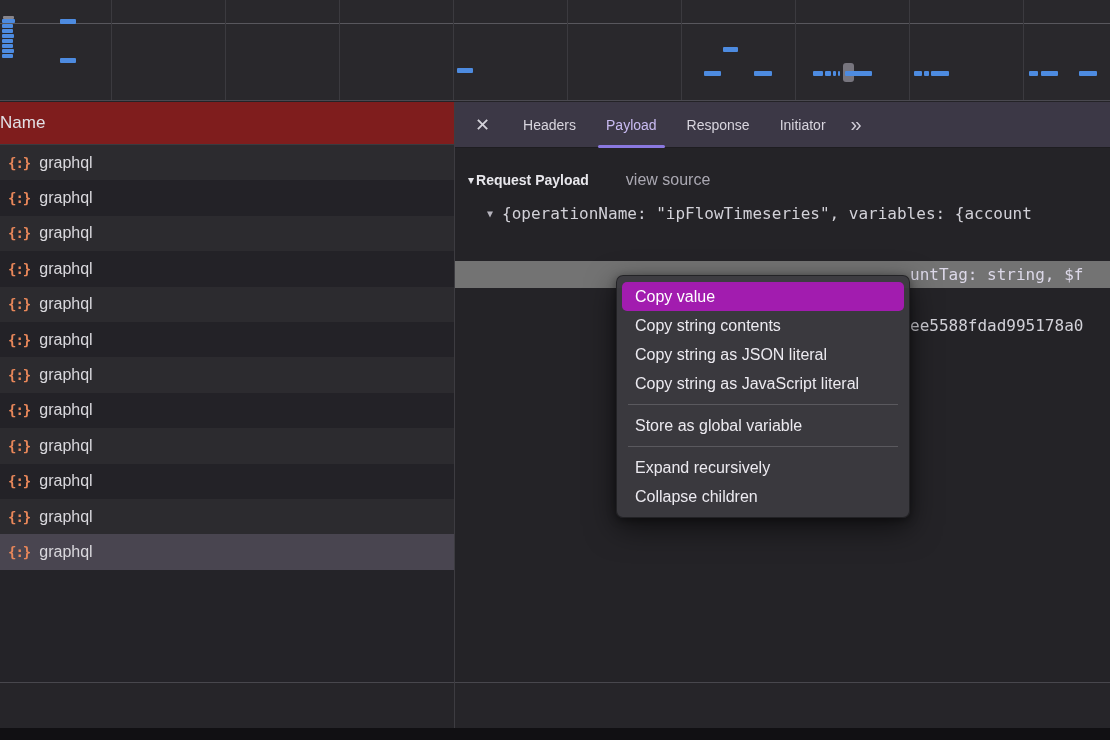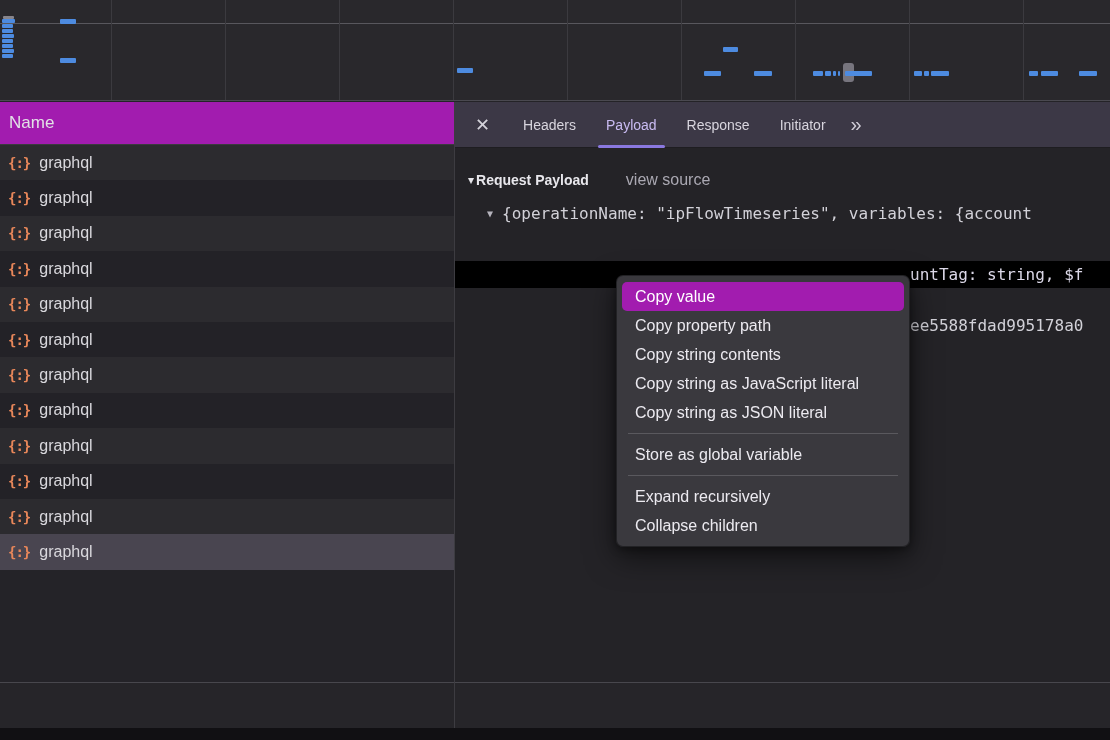--- a/index.html
+++ b/index.html
@@ -14,22 +14,22 @@
   #overview { position:absolute; left:0; top:0; width:1110px; height:101px;
     background:#29282c; border-bottom:1px solid #4a4950; }
   .gridline { position:absolute; top:0; bottom:0; width:1px; background:#3b3a3f; }
   .h-rule { position:absolute; left:0; right:0; top:23px; height:1px; background:#58575d; }
   .ov-bar { position:absolute; border-radius:1px; background:#4d8be0; }
   .ov-bar.gray { background:#87858c; }
   .ov-marker { position:absolute; background:#77757e; border-radius:3px; }
 
   
   #left-panel { position:absolute; left:0; top:102px; width:454px; height:638px; background:#242328; }
-  #name-header { height:43px; background:#a21caf; border-bottom:1px solid #3b3a3f;
-    color:#e2e1e6; font-size:17px; display:flex; align-items:center; padding-left:9px; }
+  #name-header { height:43px; background:#7f1d1d; border-bottom:1px solid #3b3a3f;
+    color:#e2e1e6; font-size:17px; display:flex; align-items:center; }
   .req-row { height:35.4px; display:flex; align-items:center; padding-left:8px; gap:9px;
     color:#d9d8dd; font-size:16px; cursor:default; }
   .req-row.odd  { background:#2c2b2f; }
   .req-row.even { background:#232227; }
   .req-row.selected { background:#494550; }
   .json-icon { color:#e8875a; font-family:"DejaVu Sans Mono", monospace;
     font-weight:bold; font-size:14px; letter-spacing:-1px; }
 
   
   #v-divider { position:absolute; left:454px; top:102px; bottom:0; width:1px; background:#3d3c41; z-index:3; }
@@ -53,21 +53,21 @@
   #payload-title { color:#e8e7ec; font-size:14px; font-weight:bold; }
   #view-source { color:#aaa8b2; font-size:16px; margin-left:37px; }
 
   .mono { font-family:"DejaVu Sans Mono", monospace; font-size:16px; white-space:pre; }
   #preview-line { margin-top:9px; padding-left:32px; height:26px; line-height:26px;
     color:#d2d1d8; overflow:hidden; display:flex; align-items:center; }
   #preview-line .caret { color:#b5b3bc; font-size:10px; margin-right:9px; }
 
   .tree-row { position:relative; height:27px; line-height:27px; overflow:hidden; }
   #row-opname { margin-top:7px; padding-left:68px; }
-  #row-query { background:#000000; padding-left:68px; }
+  #row-query { background:#737373; padding-left:68px; }
   #row-vars { padding-left:50px;margin-top:24px; }
   .str-dim { color:#dcd8e8; }
   .plain-dim { color:#d2d1d8; }
   .after-menu { position:absolute; left:455px; top:0; }
 
   
   #context-menu { position:absolute; left:616px; top:275px; width:294px; z-index:10;
     background:rgba(59,58,63,0.97); border:1px solid rgba(20,20,22,0.6); border-radius:7px;
     padding:6px 0; box-shadow:0 10px 30px rgba(0,0,0,0.55), 0 2px 8px rgba(0,0,0,0.4); }
   .menu-item { height:29px; line-height:29px; margin:0 5px; padding:0 13px;
@@ -218,24 +218,23 @@
 
       <div id="row-vars" class="tree-row mono">
         
         <span class="after-menu plain-dim">ee5588fdad995178a0</span>
       </div>
     </div>
   </div>
 
   <div id="context-menu">
       <div class="menu-item highlighted">Copy value</div>
-      <div class="menu-item">Copy property path</div>
       <div class="menu-item">Copy string contents</div>
+      <div class="menu-item">Copy string as JSON literal</div>
       <div class="menu-item">Copy string as JavaScript literal</div>
-      <div class="menu-item">Copy string as JSON literal</div>
       <div class="menu-sep"></div>
       <div class="menu-item">Store as global variable</div>
       <div class="menu-sep"></div>
       <div class="menu-item">Expand recursively</div>
       <div class="menu-item">Collapse children</div>
     </div>
 
   <div id="footer-rule"></div>
   <div id="footer"></div>
   <div id="bottom-edge"></div>

